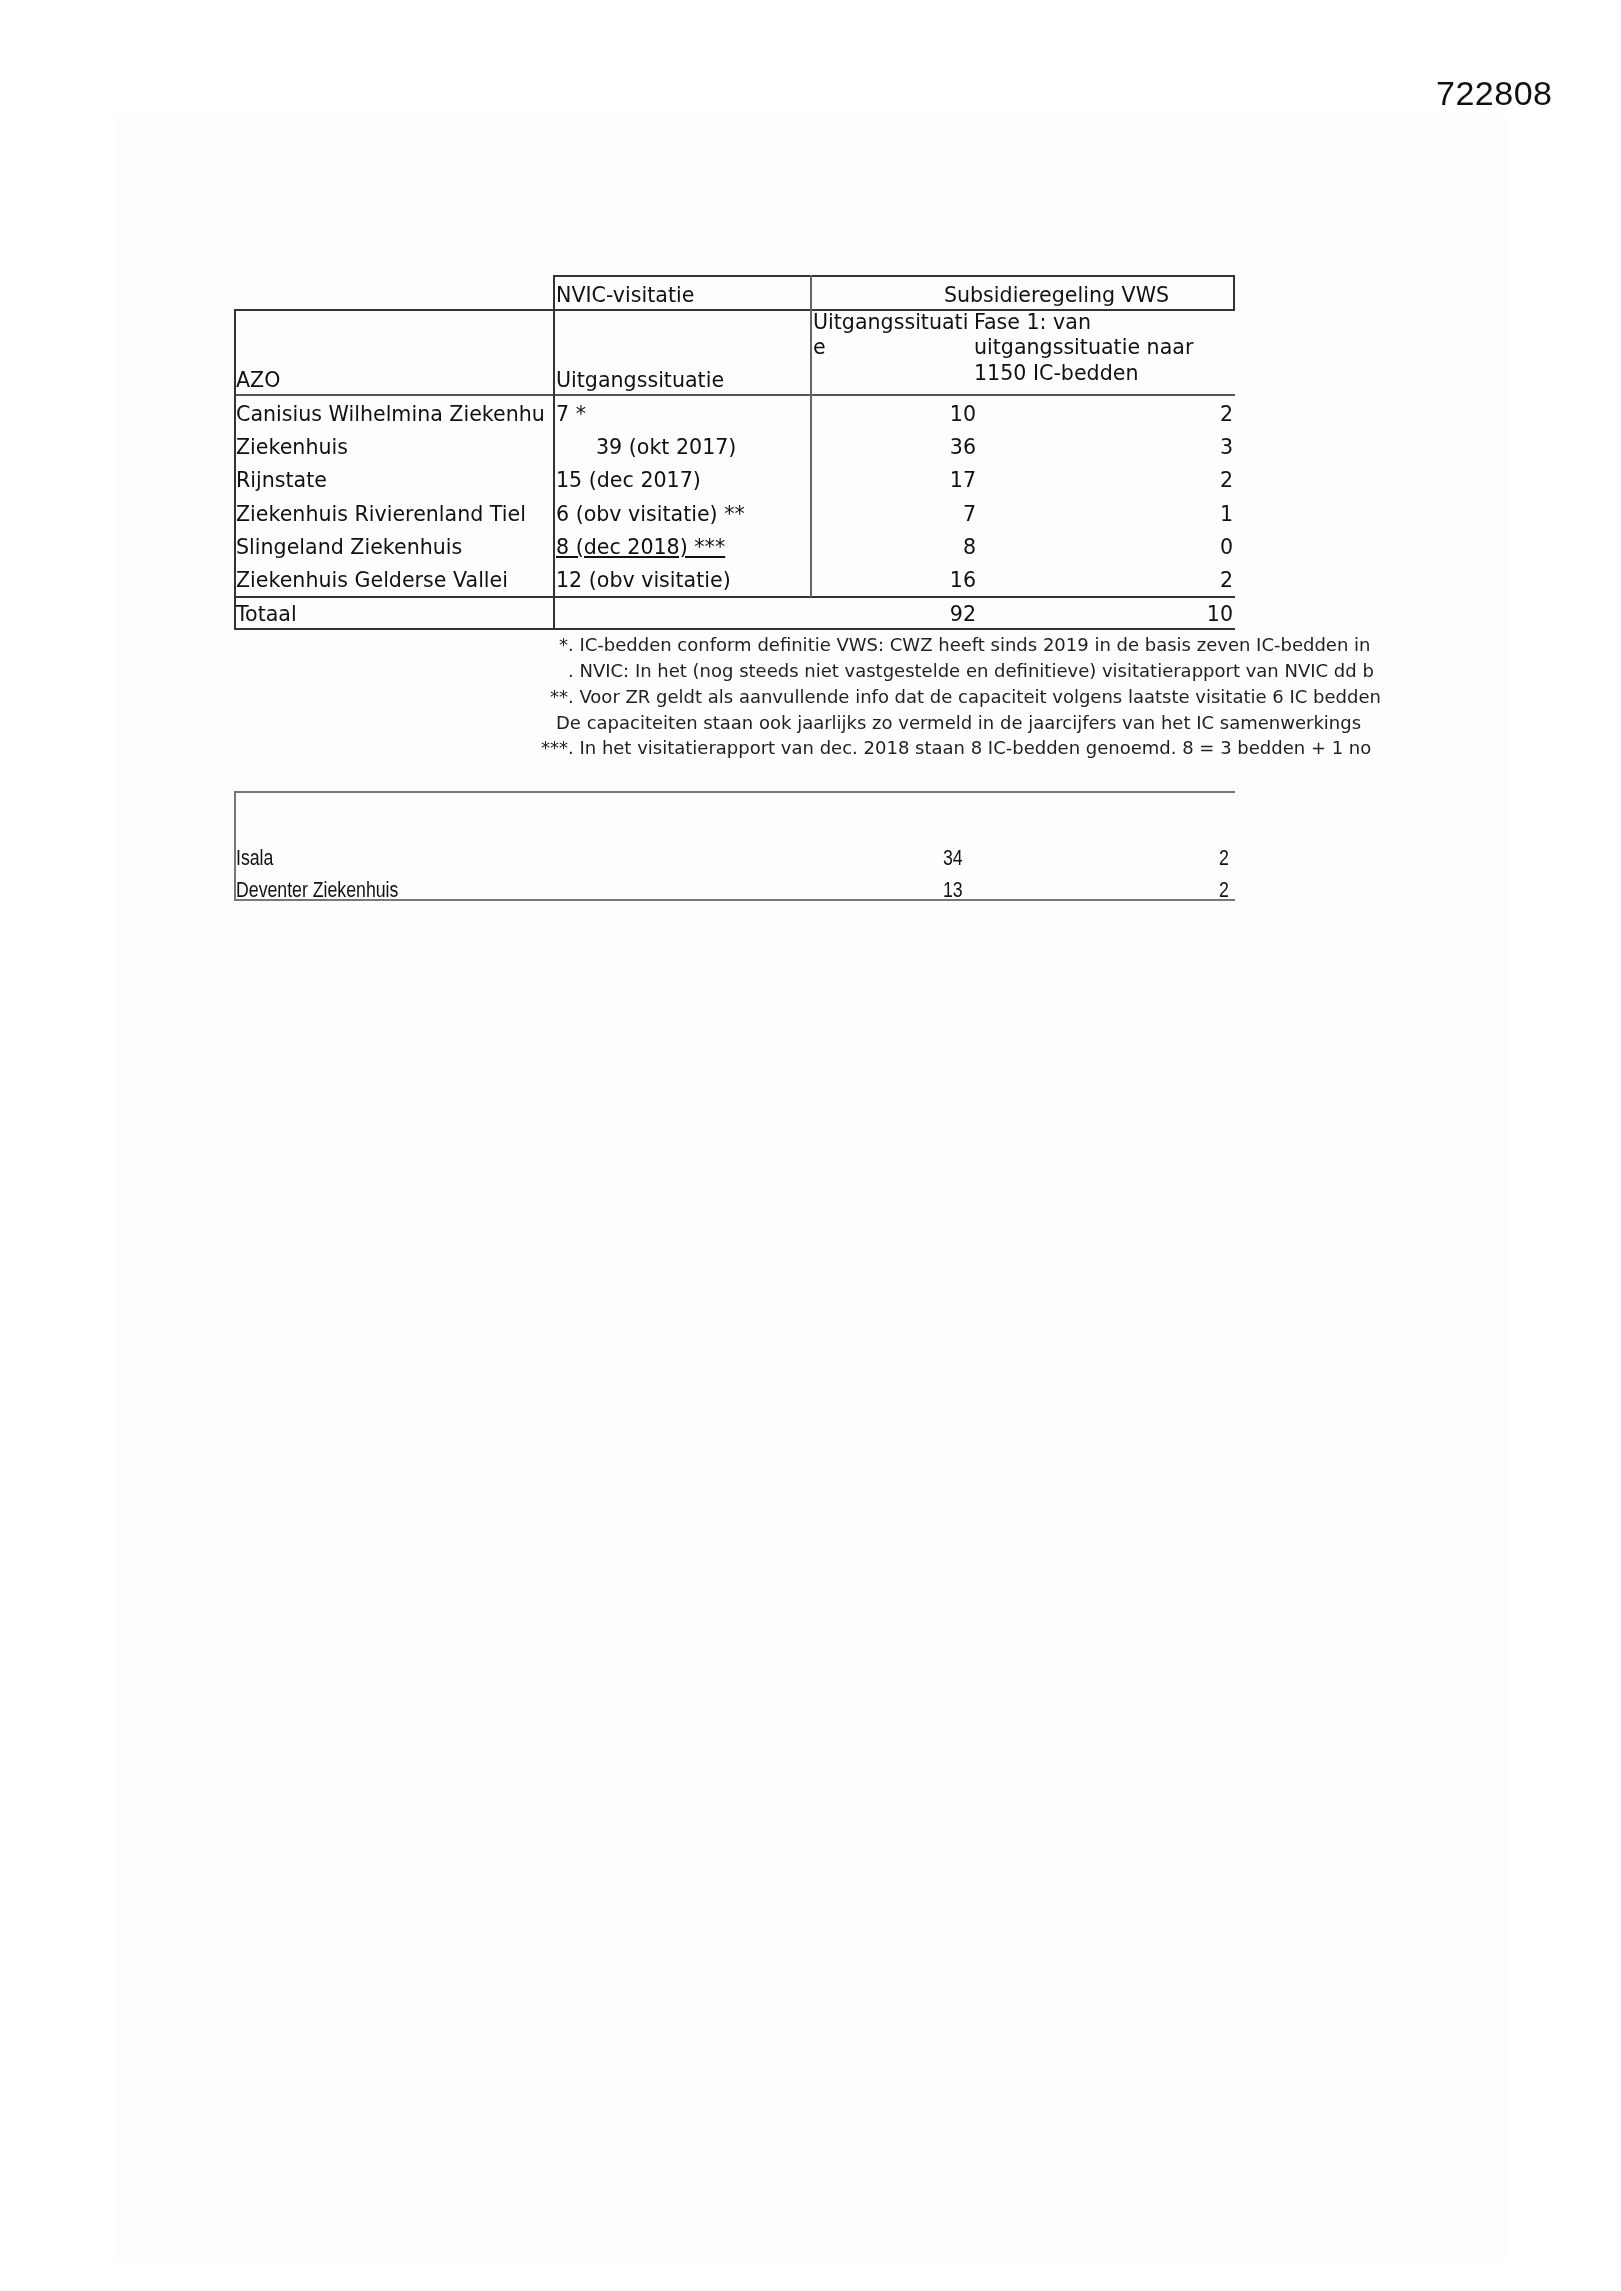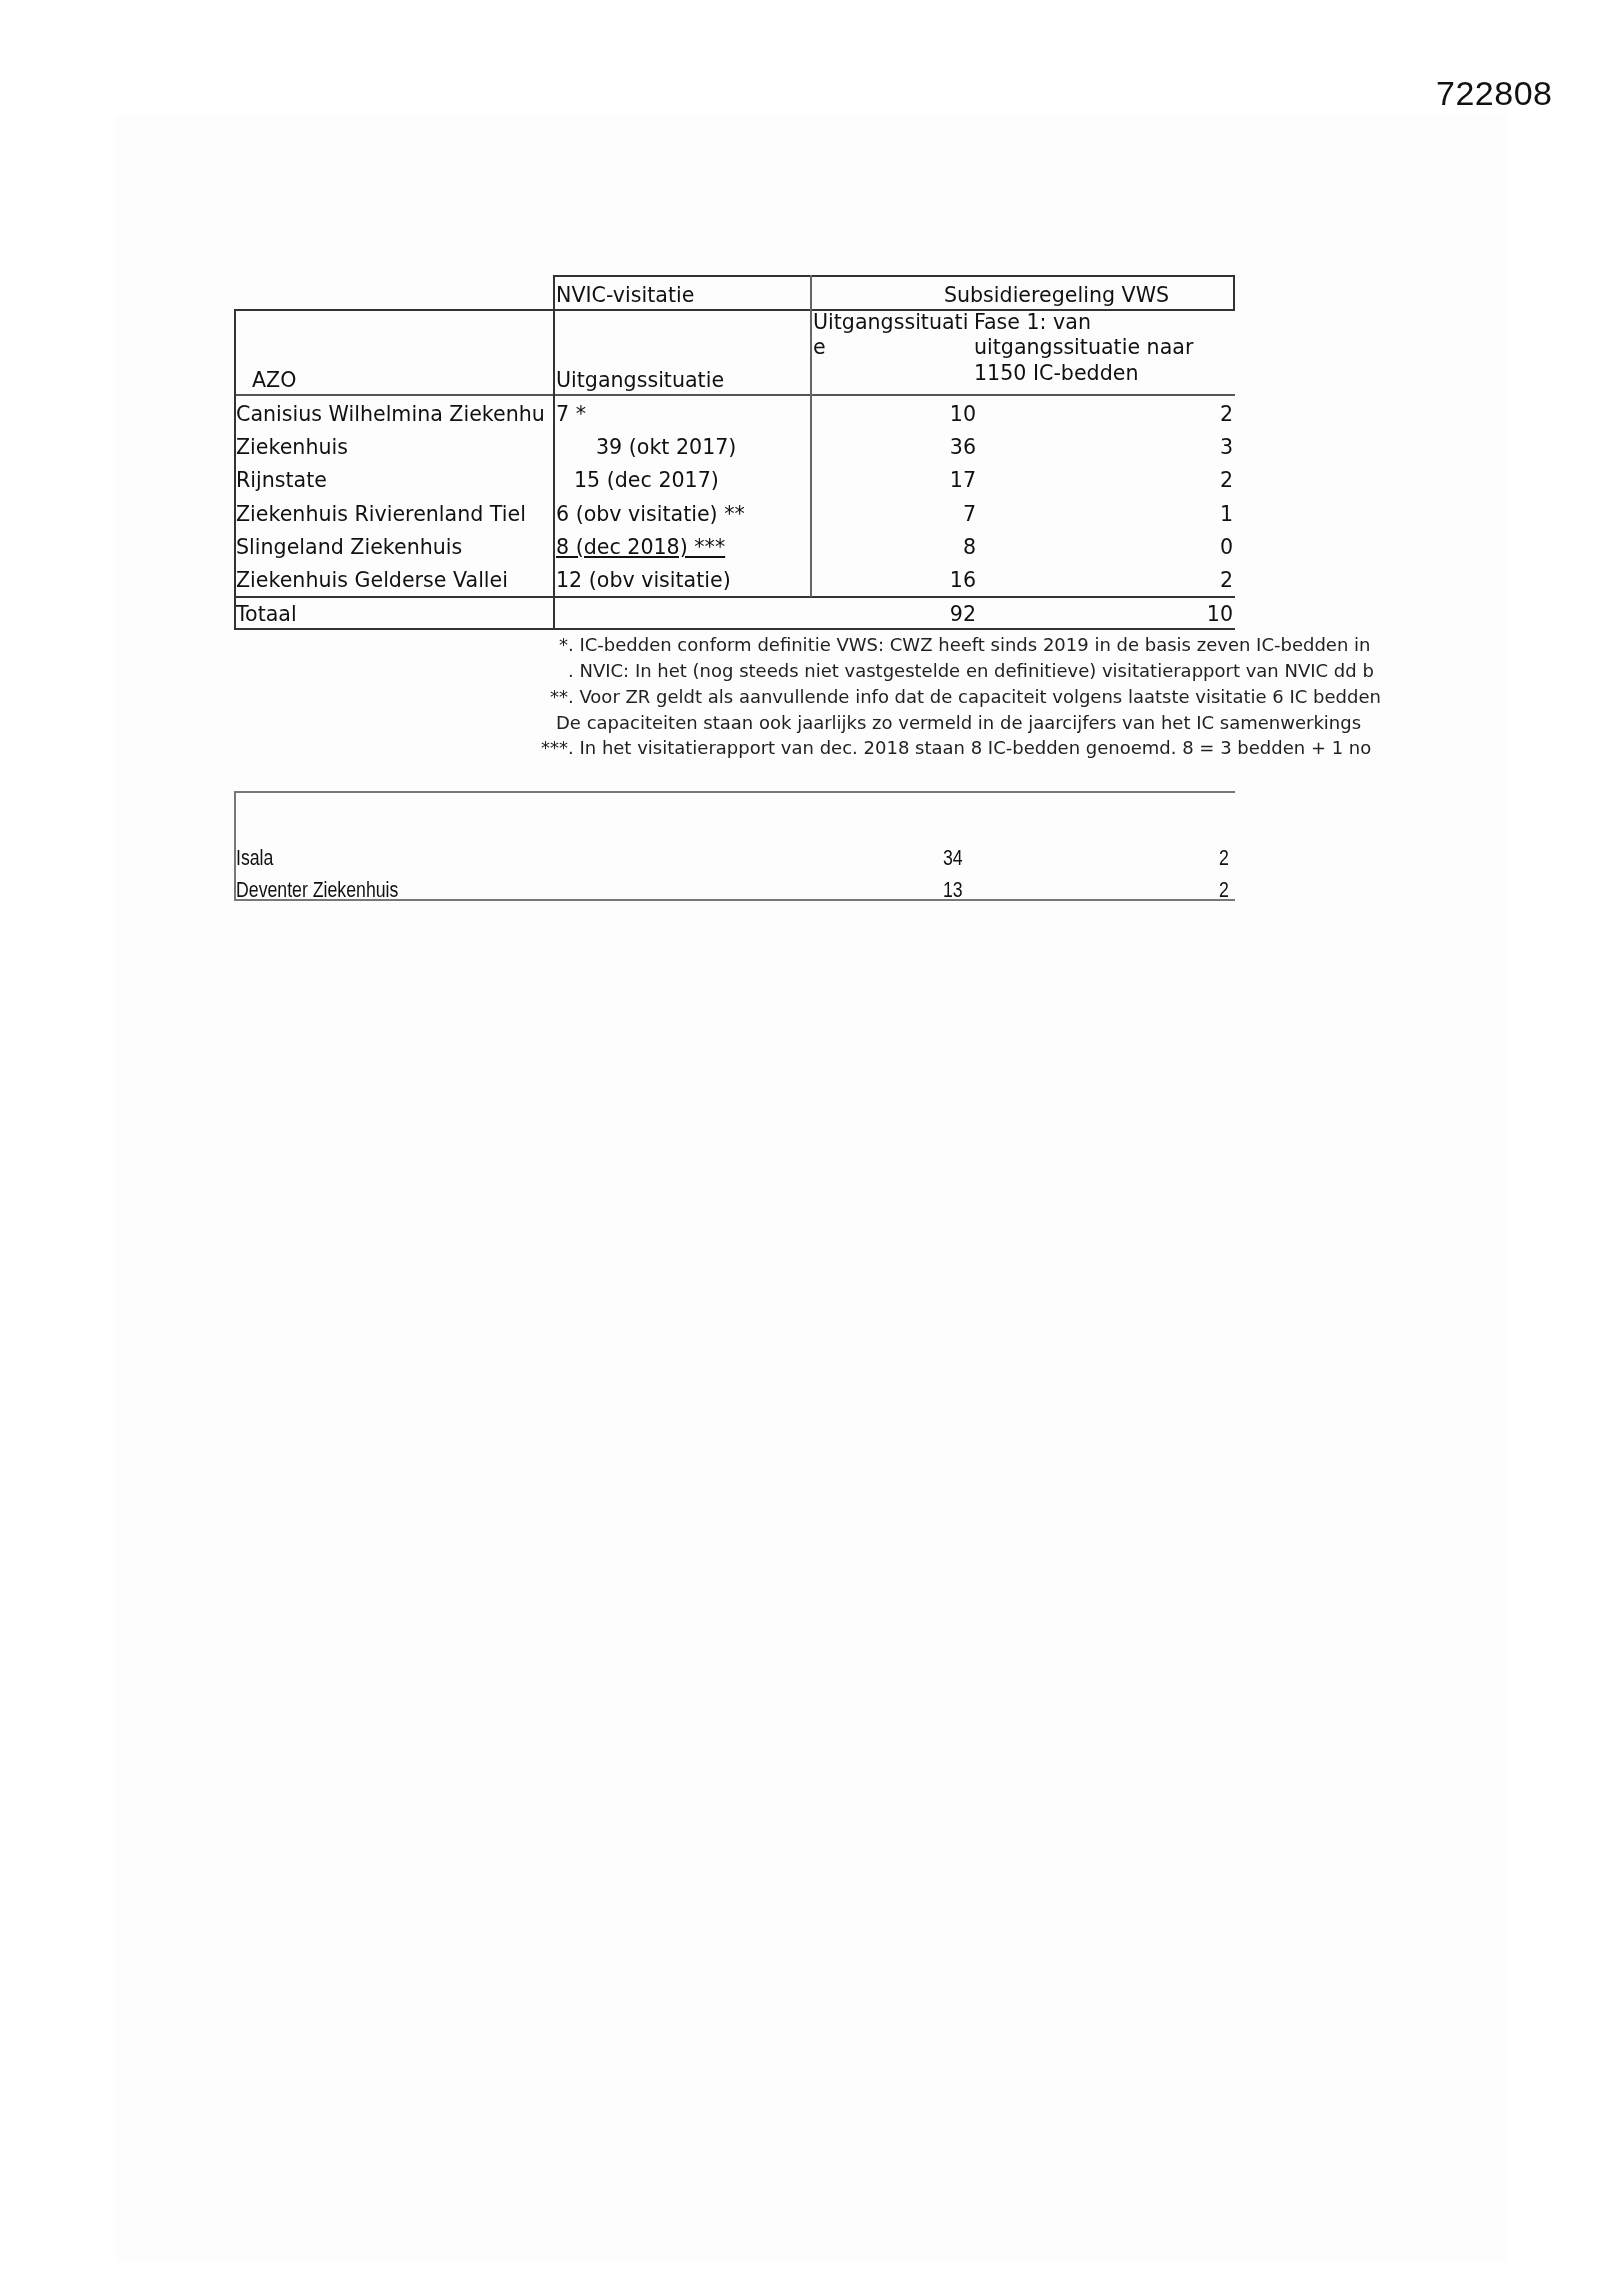--- a/index.html
+++ b/index.html
@@ -32,21 +32,21 @@
   <div class="line-h" style="left:234px; top:596px; width:1001px;"></div>
   <div class="line-h" style="left:234px; top:628px; width:1001px;"></div>
 
   <div class="line-v" style="left:234px; top:309px; height:321px;"></div>
   <div class="line-v" style="left:553px; top:275px; height:355px;"></div>
   <div class="line-v" style="left:810px; top:275px; height:322px; border-left-color:#666;"></div>
   <div class="line-v" style="left:1233px; top:275px; height:35px;"></div>
 
   <div class="t" style="left:556px; top:284px;">NVIC-visitatie</div>
   <div class="t" style="left:812px; top:284px; width:489px; text-align:center;">Subsidieregeling VWS</div>
-  <div class="t" style="left:236px; top:369px;padding-left:16px;">AZO</div>
+  <div class="t" style="left:236px; top:369px;">AZO</div>
   <div class="t" style="left:556px; top:369px;">Uitgangssituatie</div>
   <div class="t" style="left:813px; top:311px;text-align:right;">Uitgangssituati</div>
   <div class="t" style="left:813px; top:336px;">e</div>
   <div class="t" style="left:974px; top:311px;">Fase 1: van</div>
   <div class="t" style="left:974px; top:336px;">uitgangssituatie naar</div>
   <div class="t" style="left:974px; top:362px;">1150 IC-bedden</div>
 
   <div>
     <div class="t" style="left:236px; top:403px;">Canisius Wilhelmina Ziekenhu</div>
     <div class="t" style="left:556px; top:403px;">7 *</div>
@@ -54,21 +54,21 @@
     <div class="t num" style="left:1117px; top:403px; width:116px;">2</div>
   </div>
   <div>
     <div class="t" style="left:236px; top:436px;">Ziekenhuis</div>
     <div class="t" style="left:556px; top:436px;padding-left:40px;">39  (okt 2017)</div>
     <div class="t num" style="left:863px; top:436px; width:113px;">36</div>
     <div class="t num" style="left:1117px; top:436px; width:116px;">3</div>
   </div>
   <div>
     <div class="t" style="left:236px; top:469px;">Rijnstate</div>
-    <div class="t" style="left:556px; top:469px;padding-left:18px;">15 (dec 2017)</div>
+    <div class="t" style="left:556px; top:469px;">15 (dec 2017)</div>
     <div class="t num" style="left:863px; top:469px; width:113px;">17</div>
     <div class="t num" style="left:1117px; top:469px; width:116px;">2</div>
   </div>
   <div>
     <div class="t" style="left:236px; top:503px;">Ziekenhuis Rivierenland Tiel</div>
     <div class="t" style="left:556px; top:503px;">6  (obv visitatie) **</div>
     <div class="t num" style="left:863px; top:503px; width:113px;">7</div>
     <div class="t num" style="left:1117px; top:503px; width:116px;">1</div>
   </div>
   <div>

